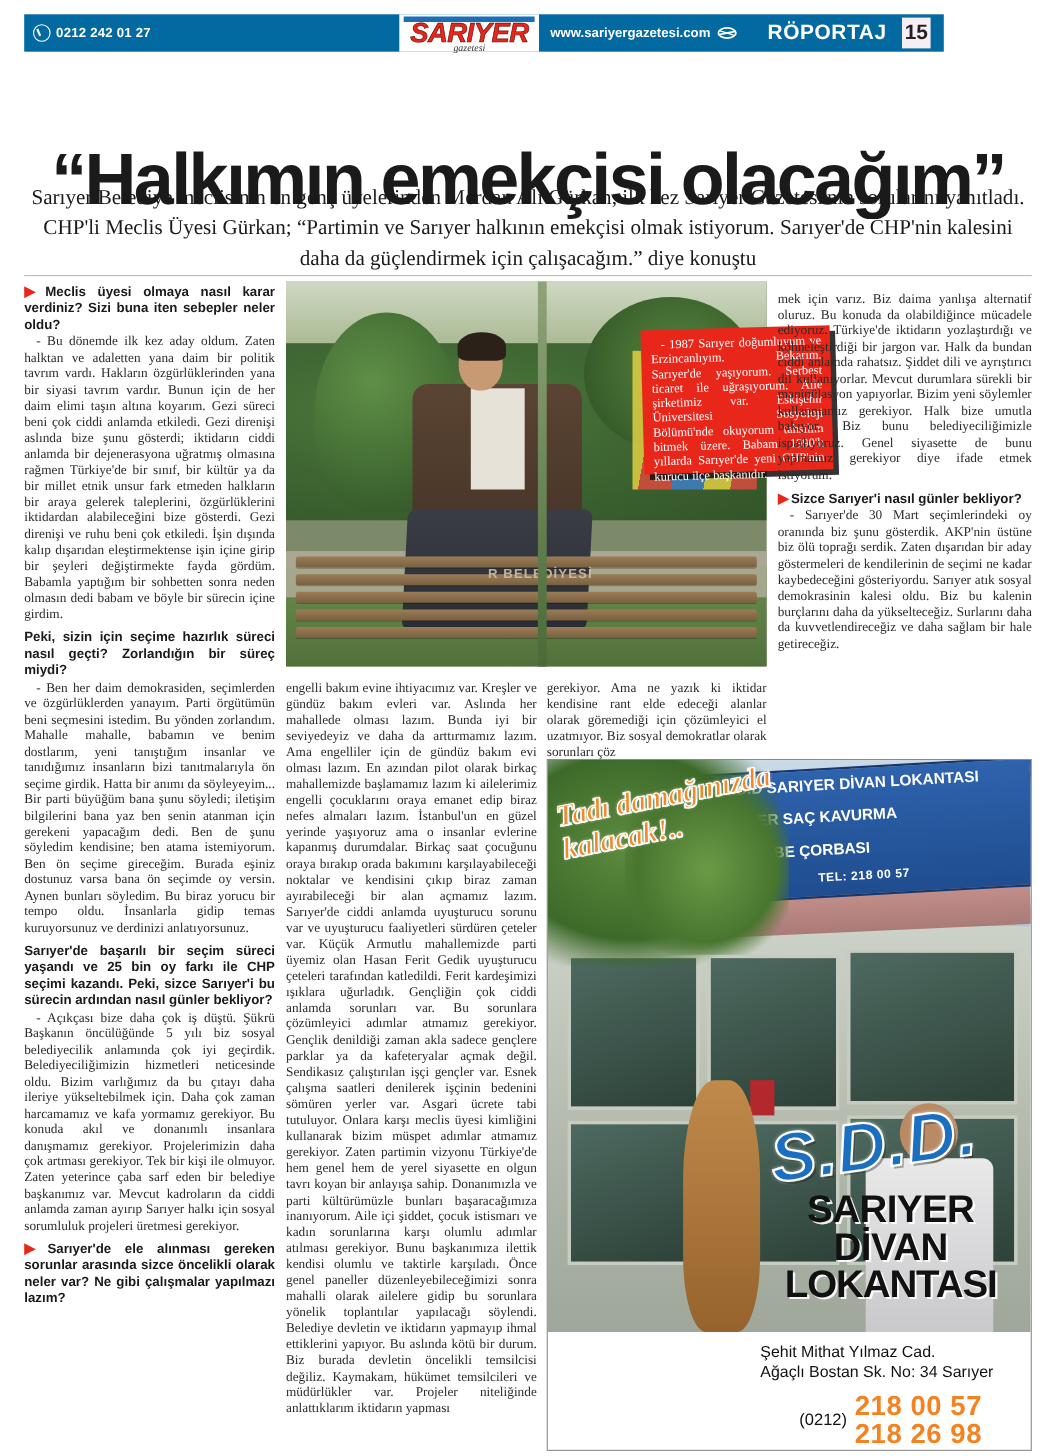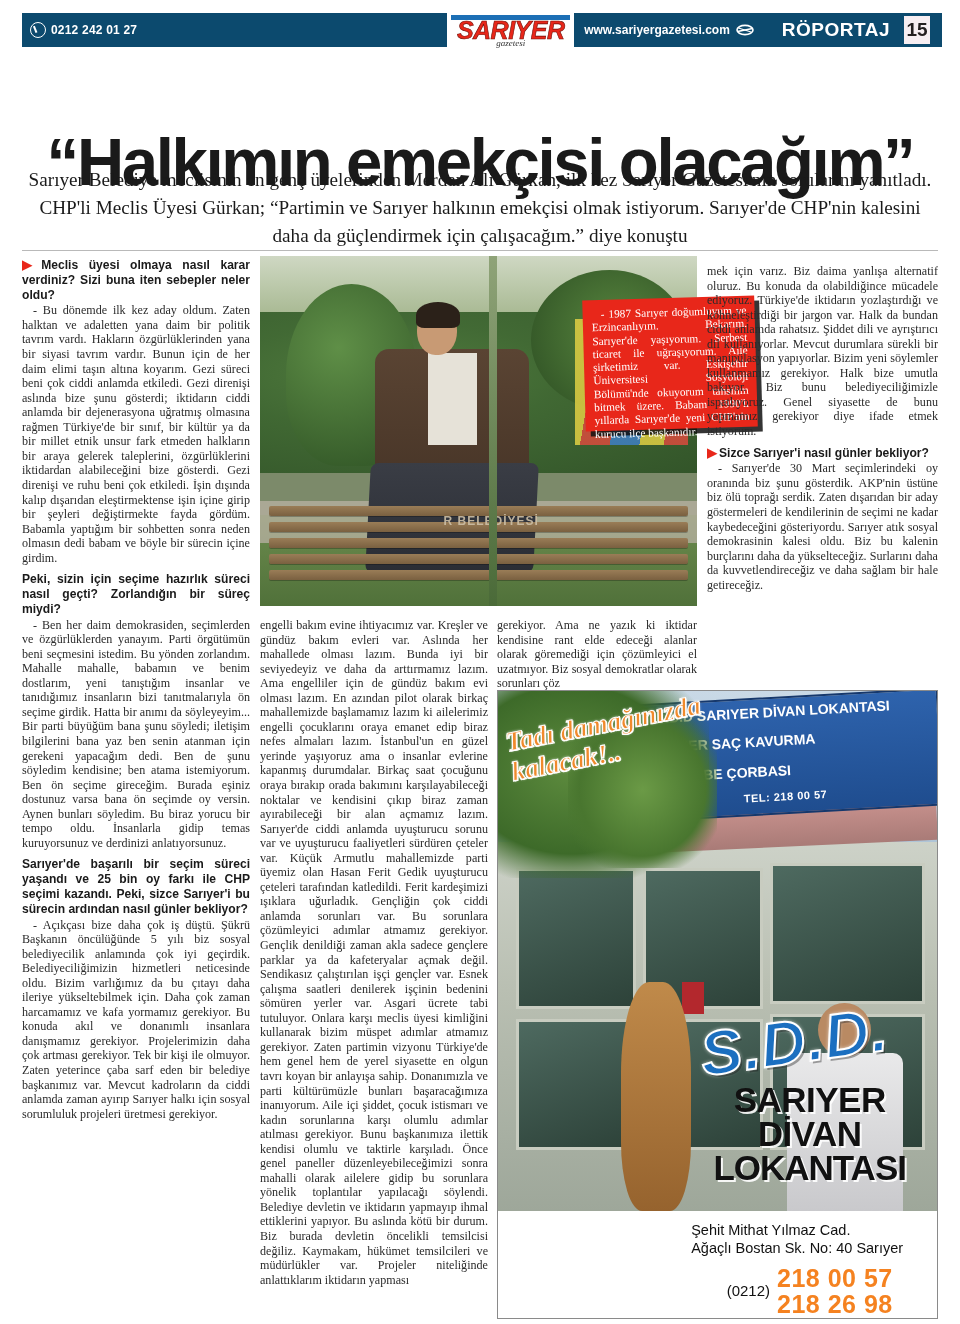--- a/index.html
+++ b/index.html
@@ -23,23 +23,23 @@
     background: #fff;
     box-sizing: border-box;
     padding: 0;
   }
 
   
   .masthead {
     position: absolute;
     left: 22px;
     top: 13px;
-    width: 920px;
+    width: 836px;
     height: 34px;
-    background: #0c4a6e;
+    background: #0369a1;
     display: flex;
     align-items: stretch;
   }
   .mast-phone {
     display: flex;
     align-items: center;
     gap: 5px;
     padding-left: 8px;
     color: #fff;
     font-family: "Liberation Sans", sans-serif;
@@ -592,20 +592,21 @@
     <p>- 1987 Sarıyer doğumluyum ve Erzincanlıyım. Bekarım. Sarıyer'de yaşıyorum. Serbest ticaret ile uğraşıyorum. Aile şirketimiz var. Eskişehir Üniversitesi Sosyoloji Bölümü'nde okuyorum tahsilim bitmek üzere. Babam 1990'lı yıllarda Sarıyer'de yeni CHP'nin kurucu ilçe başkanıdır.</p>
   </div>
 
   <div class="col" id="col1">
     <div class="qhead first"><span class="bullet">▶</span><span>Meclis üyesi olmaya nasıl karar verdiniz? Sizi buna iten sebepler neler oldu?</span></div>
     <p>- Bu dönemde ilk kez aday oldum. Zaten halktan ve adaletten yana daim bir politik tavrım vardı. Hakların özgürlüklerinden yana bir siyasi tavrım vardır. Bunun için de her daim elimi taşın altına koyarım. Gezi süreci beni çok ciddi anlamda etkiledi. Gezi direnişi aslında bize şunu gösterdi; iktidarın ciddi anlamda bir dejenerasyona uğratmış olmasına rağmen Türkiye'de bir sınıf, bir kültür ya da bir millet etnik unsur fark etmeden halkların bir araya gelerek taleplerini, özgürlüklerini iktidardan alabileceğini bize gösterdi. Gezi direnişi ve ruhu beni çok etkiledi. İşin dışında kalıp dışarıdan eleştirmektense işin içine girip bir şeyleri değiştirmekte fayda gördüm. Babamla yaptığım bir sohbetten sonra neden olmasın dedi babam ve böyle bir sürecin içine girdim.</p>
     <div class="qhead"><span>Peki, sizin için seçime hazırlık süreci nasıl geçti? Zorlandığın bir süreç miydi?</span></div>
     <p>- Ben her daim demokrasiden, seçimlerden ve özgürlüklerden yanayım. Parti örgütümün beni seçmesini istedim. Bu yönden zorlandım. Mahalle mahalle, babamın ve benim dostlarım, yeni tanıştığım insanlar ve tanıdığımız insanların bizi tanıtmalarıyla ön seçime girdik. Hatta bir anımı da söyleyeyim... Bir parti büyüğüm bana şunu söyledi; iletişim bilgilerini bana yaz ben senin atanman için gerekeni yapacağım dedi. Ben de şunu söyledim kendisine; ben atama istemiyorum. Ben ön seçime gireceğim. Burada eşiniz dostunuz varsa bana ön seçimde oy versin. Aynen bunları söyledim. Bu biraz yorucu bir tempo oldu. İnsanlarla gidip temas kuruyorsunuz ve derdinizi anlatıyorsunuz.</p>
     <div class="qhead"><span>Sarıyer'de başarılı bir seçim süreci yaşandı ve 25 bin oy farkı ile CHP seçimi kazandı. Peki, sizce Sarıyer'i bu sürecin ardından nasıl günler bekliyor?</span></div>
     <p>- Açıkçası bize daha çok iş düştü. Şükrü Başkanın öncülüğünde 5 yılı biz sosyal belediyecilik anlamında çok iyi geçirdik. Belediyeciliğimizin hizmetleri neticesinde oldu. Bizim varlığımız da bu çıtayı daha ileriye yükseltebilmek için. Daha çok zaman harcamamız ve kafa yormamız gerekiyor. Bu konuda akıl ve donanımlı insanlara danışmamız gerekiyor. Projelerimizin daha çok artması gerekiyor. Tek bir kişi ile olmuyor. Zaten yeterince çaba sarf eden bir belediye başkanımız var. Mevcut kadroların da ciddi anlamda zaman ayırıp Sarıyer halkı için sosyal sorumluluk projeleri üretmesi gerekiyor.</p>
+    <div class="qhead"><span class="bullet">▶</span><span>Sarıyer'de ele alınması gereken sorunlar arasında sizce öncelikli olarak neler var? Ne gibi çalışmalar yapılmazı lazım?</span></div>
   </div>
 
   <div class="col" id="col2">
     <p class="noind">engelli bakım evine ihtiyacımız var. Kreşler ve gündüz bakım evleri var. Aslında her mahallede olması lazım. Bunda iyi bir seviyedeyiz ve daha da arttırmamız lazım. Ama engelliler için de gündüz bakım evi olması lazım. En azından pilot olarak birkaç mahallemizde başlamamız lazım ki ailelerimiz engelli çocuklarını oraya emanet edip biraz nefes almaları lazım. İstanbul'un en güzel yerinde yaşıyoruz ama o insanlar evlerine kapanmış durumdalar. Birkaç saat çocuğunu oraya bırakıp orada bakımını karşılayabileceği noktalar ve kendisini çıkıp biraz zaman ayırabileceği bir alan açmamız lazım. Sarıyer'de ciddi anlamda uyuşturucu sorunu var ve uyuşturucu faaliyetleri sürdüren çeteler var. Küçük Armutlu mahallemizde parti üyemiz olan Hasan Ferit Gedik uyuşturucu çeteleri tarafından katledildi. Ferit kardeşimizi ışıklara uğurladık. Gençliğin çok ciddi anlamda sorunları var. Bu sorunlara çözümleyici adımlar atmamız gerekiyor. Gençlik denildiği zaman akla sadece gençlere parklar ya da kafeteryalar açmak değil. Sendikasız çalıştırılan işçi gençler var. Esnek çalışma saatleri denilerek işçinin bedenini sömüren yerler var. Asgari ücrete tabi tutuluyor. Onlara karşı meclis üyesi kimliğini kullanarak bizim müspet adımlar atmamız gerekiyor. Zaten partimin vizyonu Türkiye'de hem genel hem de yerel siyasette en olgun tavrı koyan bir anlayışa sahip. Donanımızla ve parti kültürümüzle bunları başaracağımıza inanıyorum. Aile içi şiddet, çocuk istismarı ve kadın sorunlarına karşı olumlu adımlar atılması gerekiyor. Bunu başkanımıza ilettik kendisi olumlu ve taktirle karşıladı. Önce genel paneller düzenleyebileceğimizi sonra mahalli olarak ailelere gidip bu sorunlara yönelik toplantılar yapılacağı söylendi. Belediye devletin ve iktidarın yapmayıp ihmal ettiklerini yapıyor. Bu aslında kötü bir durum. Biz burada devletin öncelikli temsilcisi değiliz. Kaymakam, hükümet temsilcileri ve müdürlükler var. Projeler niteliğinde anlattıklarım iktidarın yapması</p>
   </div>
 
   <div class="col" id="col3">
     <p class="noind">gerekiyor. Ama ne yazık ki iktidar kendisine rant elde edeceği alanlar olarak göremediği için çözümleyici el uzatmıyor. Biz sosyal demokratlar olarak sorunları çöz</p>
   </div>
 
@@ -643,21 +644,21 @@
       <div class="ad-slogan">Tadı damağınızda kalacak!..</div>
     </div>
     <div class="ad-sdd">S.D.D.</div>
     <div class="ad-name">
       <div>SARIYER</div>
       <div>DİVAN</div>
       <div class="l3">LOKANTASI</div>
     </div>
     <div class="ad-addr">
       <div>Şehit Mithat Yılmaz Cad.</div>
-      <div>Ağaçlı Bostan Sk. No: 40 Sarıyer</div>
+      <div>Ağaçlı Bostan Sk. No: 34 Sarıyer</div>
     </div>
     <div class="ad-phones">
       <span class="ad-code">(0212)</span>
       <span class="ad-nums">
         <span style="display:block">218 00 57</span>
         <span style="display:block">218 26 98</span>
       </span>
     </div>
   </div>
 

